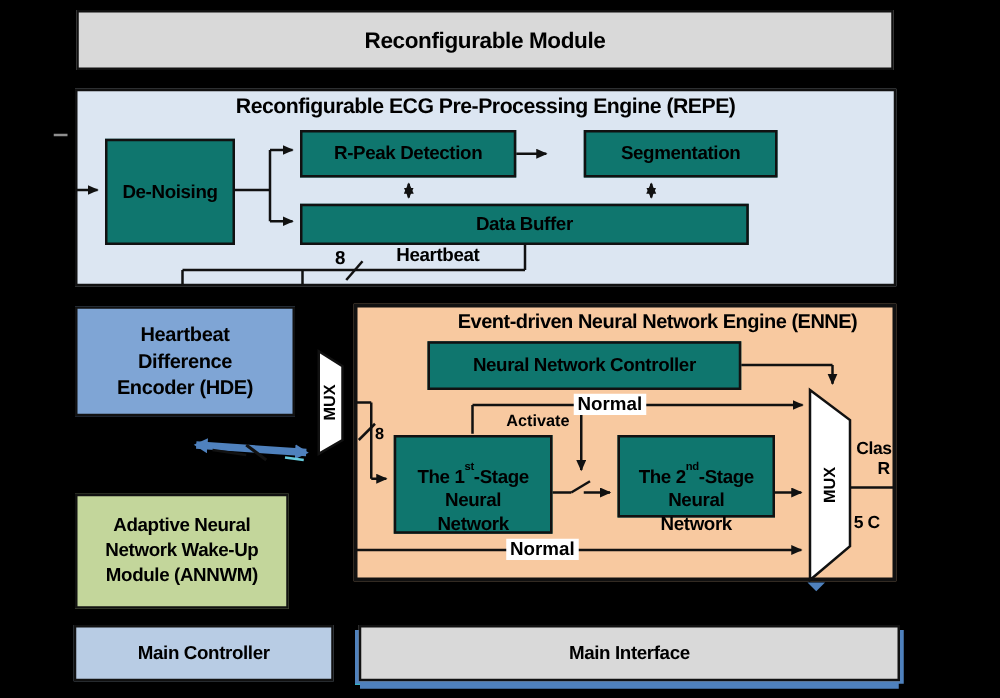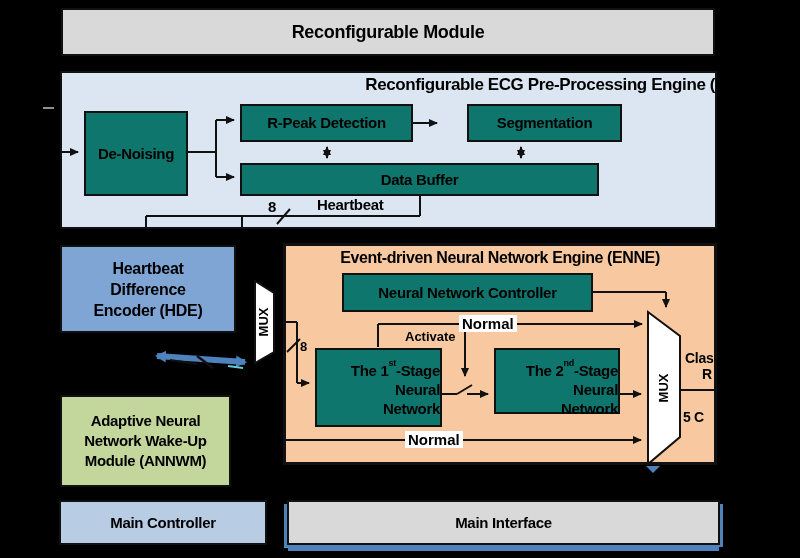--- a/index.html
+++ b/index.html
@@ -9,38 +9,38 @@
   .box{position:absolute;border:2px solid #111;box-sizing:border-box;text-align:center;
        font-weight:bold;letter-spacing:-0.3px;}
   .whitebox{background:#0f766e;}
   
   #config{left:61px;top:8px;width:654px;height:48px;background:#d9d9d9;
           font-size:18px;line-height:44px;}
   
   #gray-dash{left:43px;top:107px;width:11px;height:2px;background:#8f8f8f;}
   
   #repe{left:60px;top:71px;width:657px;height:158px;background:#dce6f2;}
-  #repe-title{left:60px;top:75px;width:657px;font-size:17px;font-weight:bold;text-align:right;letter-spacing:-0.4px;padding-left:48px;}
+  #repe-title{left:60px;top:75px;width:657px;font-size:17px;font-weight:bold;text-align:center;letter-spacing:-0.4px;}
   #denoise{left:84px;top:111px;width:104px;height:85px;font-size:15px;line-height:81px;}
   #rpeak{left:240px;top:104px;width:173px;height:38px;font-size:15px;line-height:34px;}
   #segm{left:443px;top:104px;width:155px;height:38px;font-size:15px;line-height:34px;margin-left:24px;}
   #dbuf{left:240px;top:163px;width:359px;height:33px;font-size:15px;line-height:29px;}
   #hb-width{left:268px;top:198px;font-size:15px;font-weight:bold;}
   #hb-label{left:317px;top:196px;font-size:15px;font-weight:bold;letter-spacing:-0.3px;}
   
   #hde{left:60px;top:245px;width:176px;height:88px;background:#7fa5d5;
        font-size:16px;line-height:21px;padding-top:11px;}
   
   #annwm{left:60px;top:395px;width:171px;height:92px;background:#c3d69b;
          font-size:15px;line-height:20px;padding-top:14px;}
   
   #enne{left:283px;top:243px;width:434px;height:222px;background:#f8c9a0;border-width:3px;}
-  #enne-title{left:283px;top:249px;width:434px;font-size:16px;font-weight:bold;text-align:center;letter-spacing:-0.4px;}
+  #enne-title{left:283px;top:249px;width:434px;font-size:16px;font-weight:bold;text-align:center;letter-spacing:-0.4px;padding-left:26px;}
   #nnctl{left:342px;top:273px;width:251px;height:39px;font-size:15px;line-height:35px;}
-  .stage{font-size:15px;line-height:19px;padding-top:8px;text-align:right;}
+  .stage{font-size:15px;line-height:19px;padding-top:18px;}
   #stage1{left:315px;top:348px;width:127px;height:79px;}
   #stage2{left:494px;top:348px;width:126px;height:66px;}
   sup{font-size:60%;position:relative;top:-0.45em;}
   .flabel{position:absolute;font-weight:bold;}
   #normal-top{left:459px;top:315px;font-size:15px;background:#fff;padding:0 3px;}
   #activate{left:405px;top:329px;font-size:13px;}
   #normal-bottom{left:405px;top:431px;font-size:15px;background:#fff;padding:0 3px;}
   #enne-bus-width{left:300px;top:339px;font-size:13px;}
   .clip{position:absolute;font-weight:bold;font-size:14px;line-height:16px;letter-spacing:-0.3px;}
   #out1a{left:685px;top:350px;}

